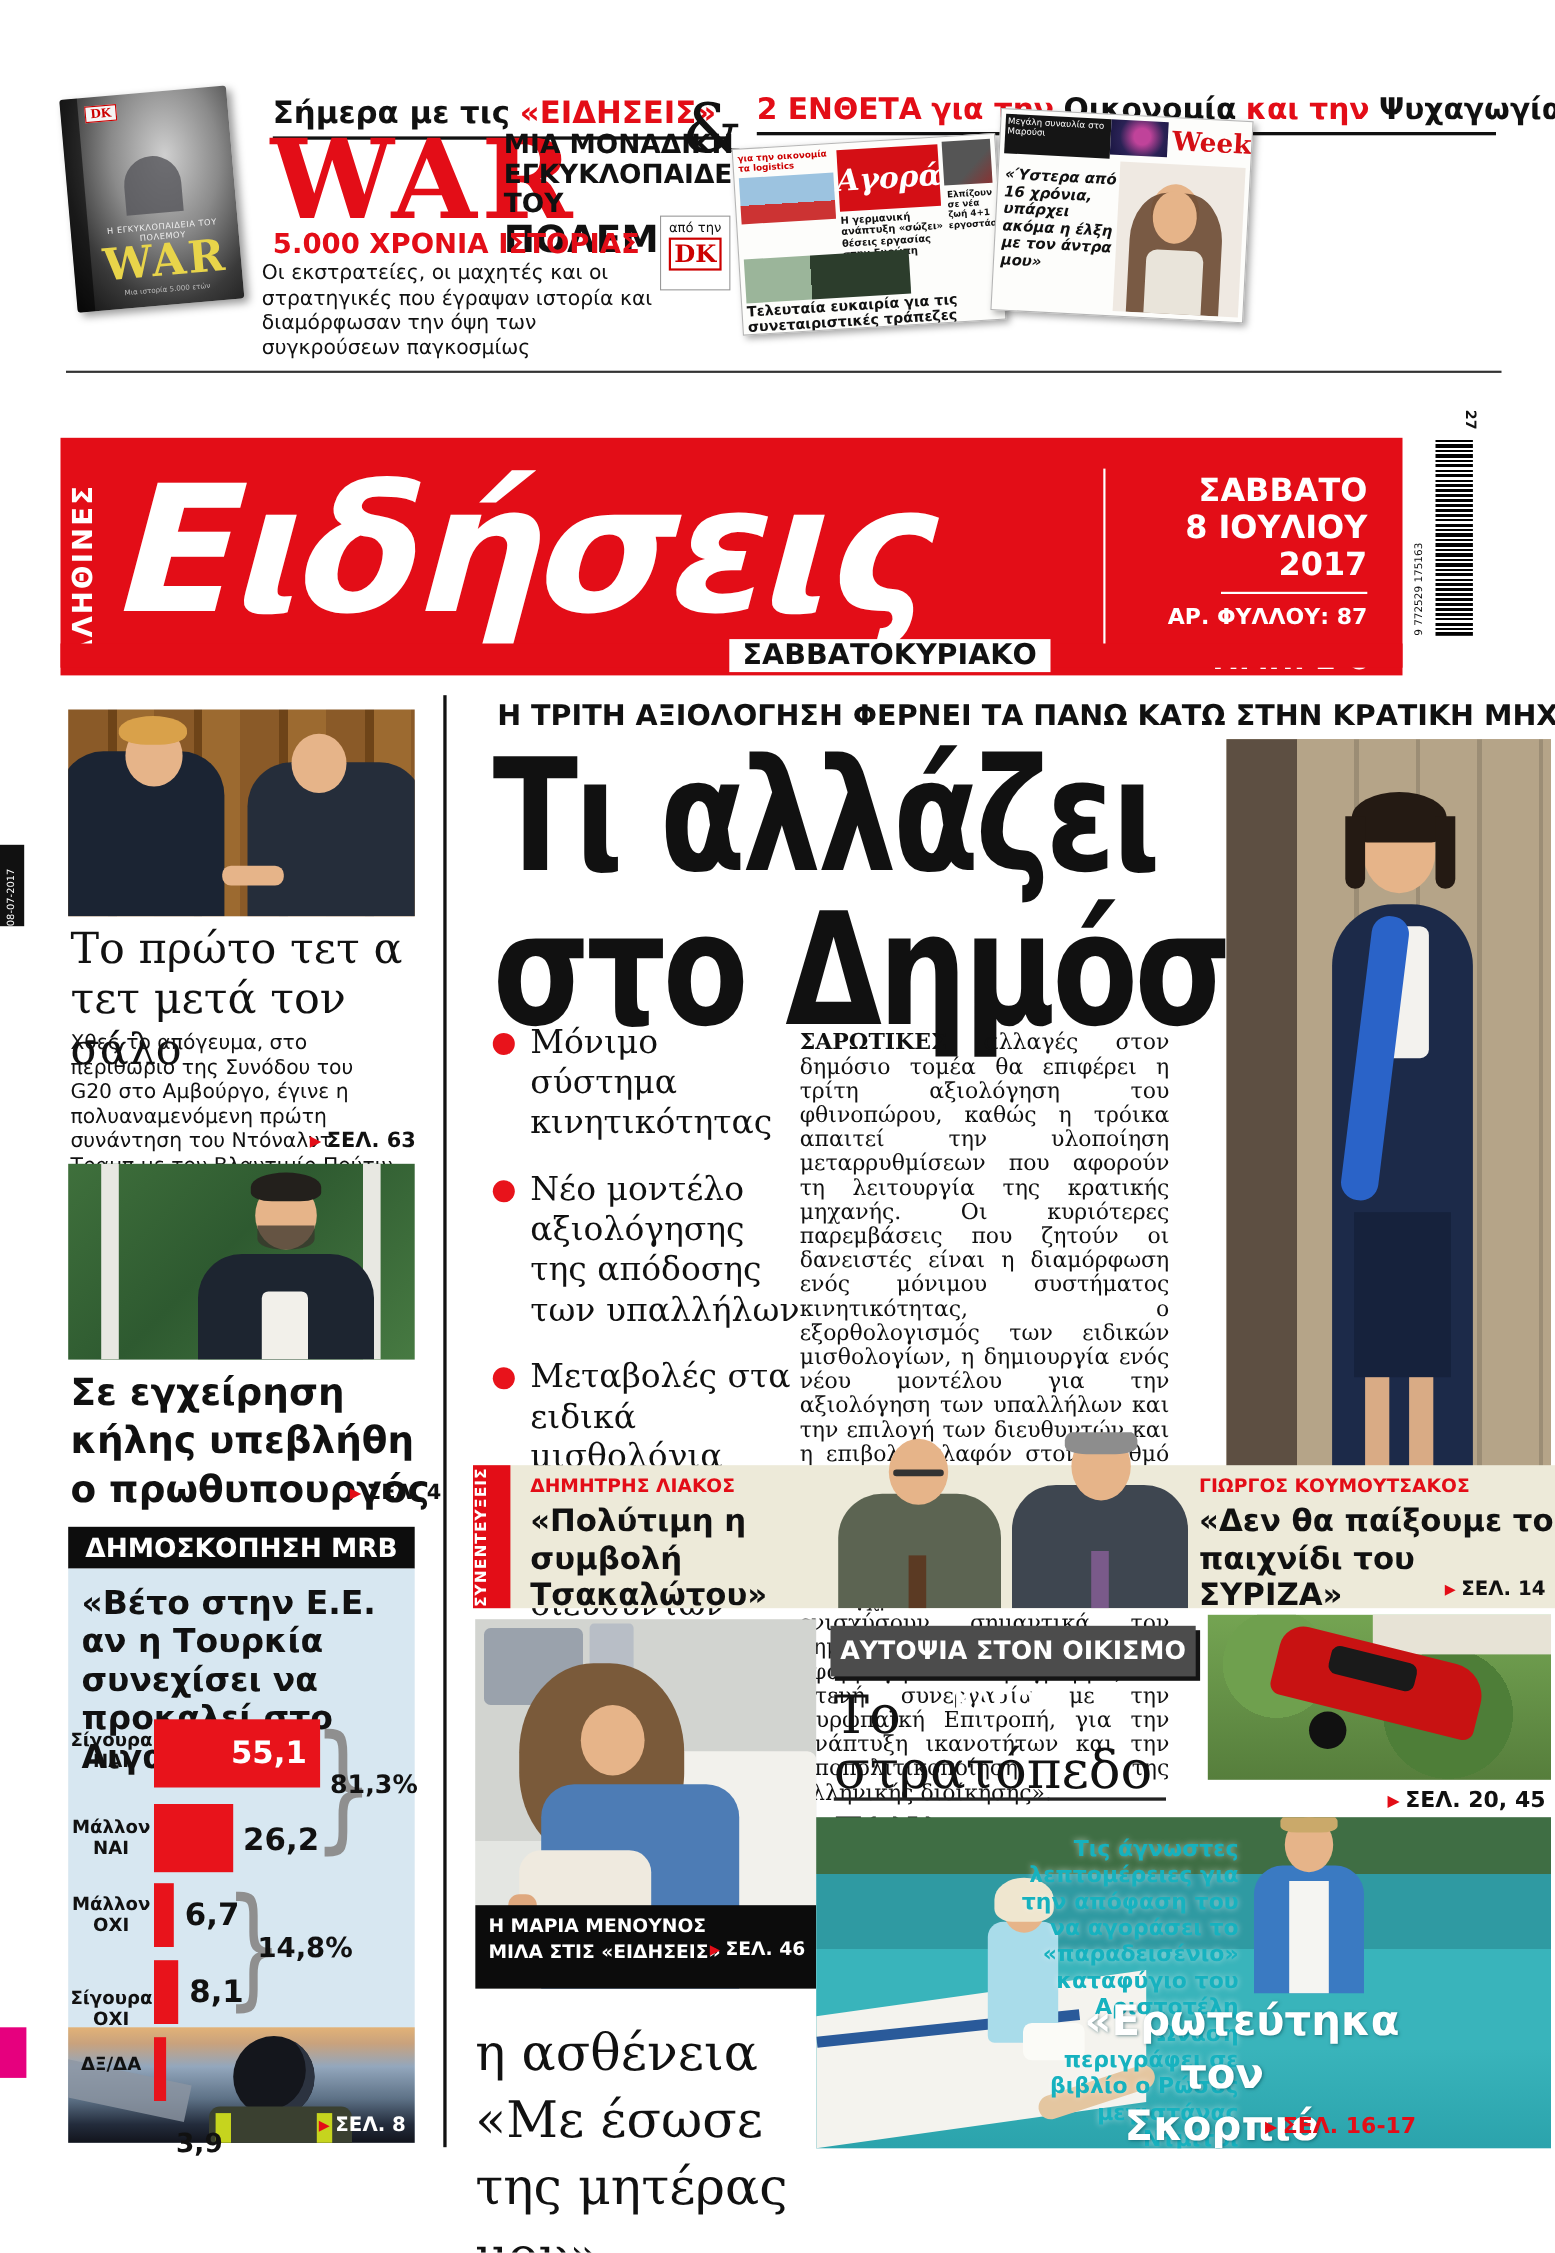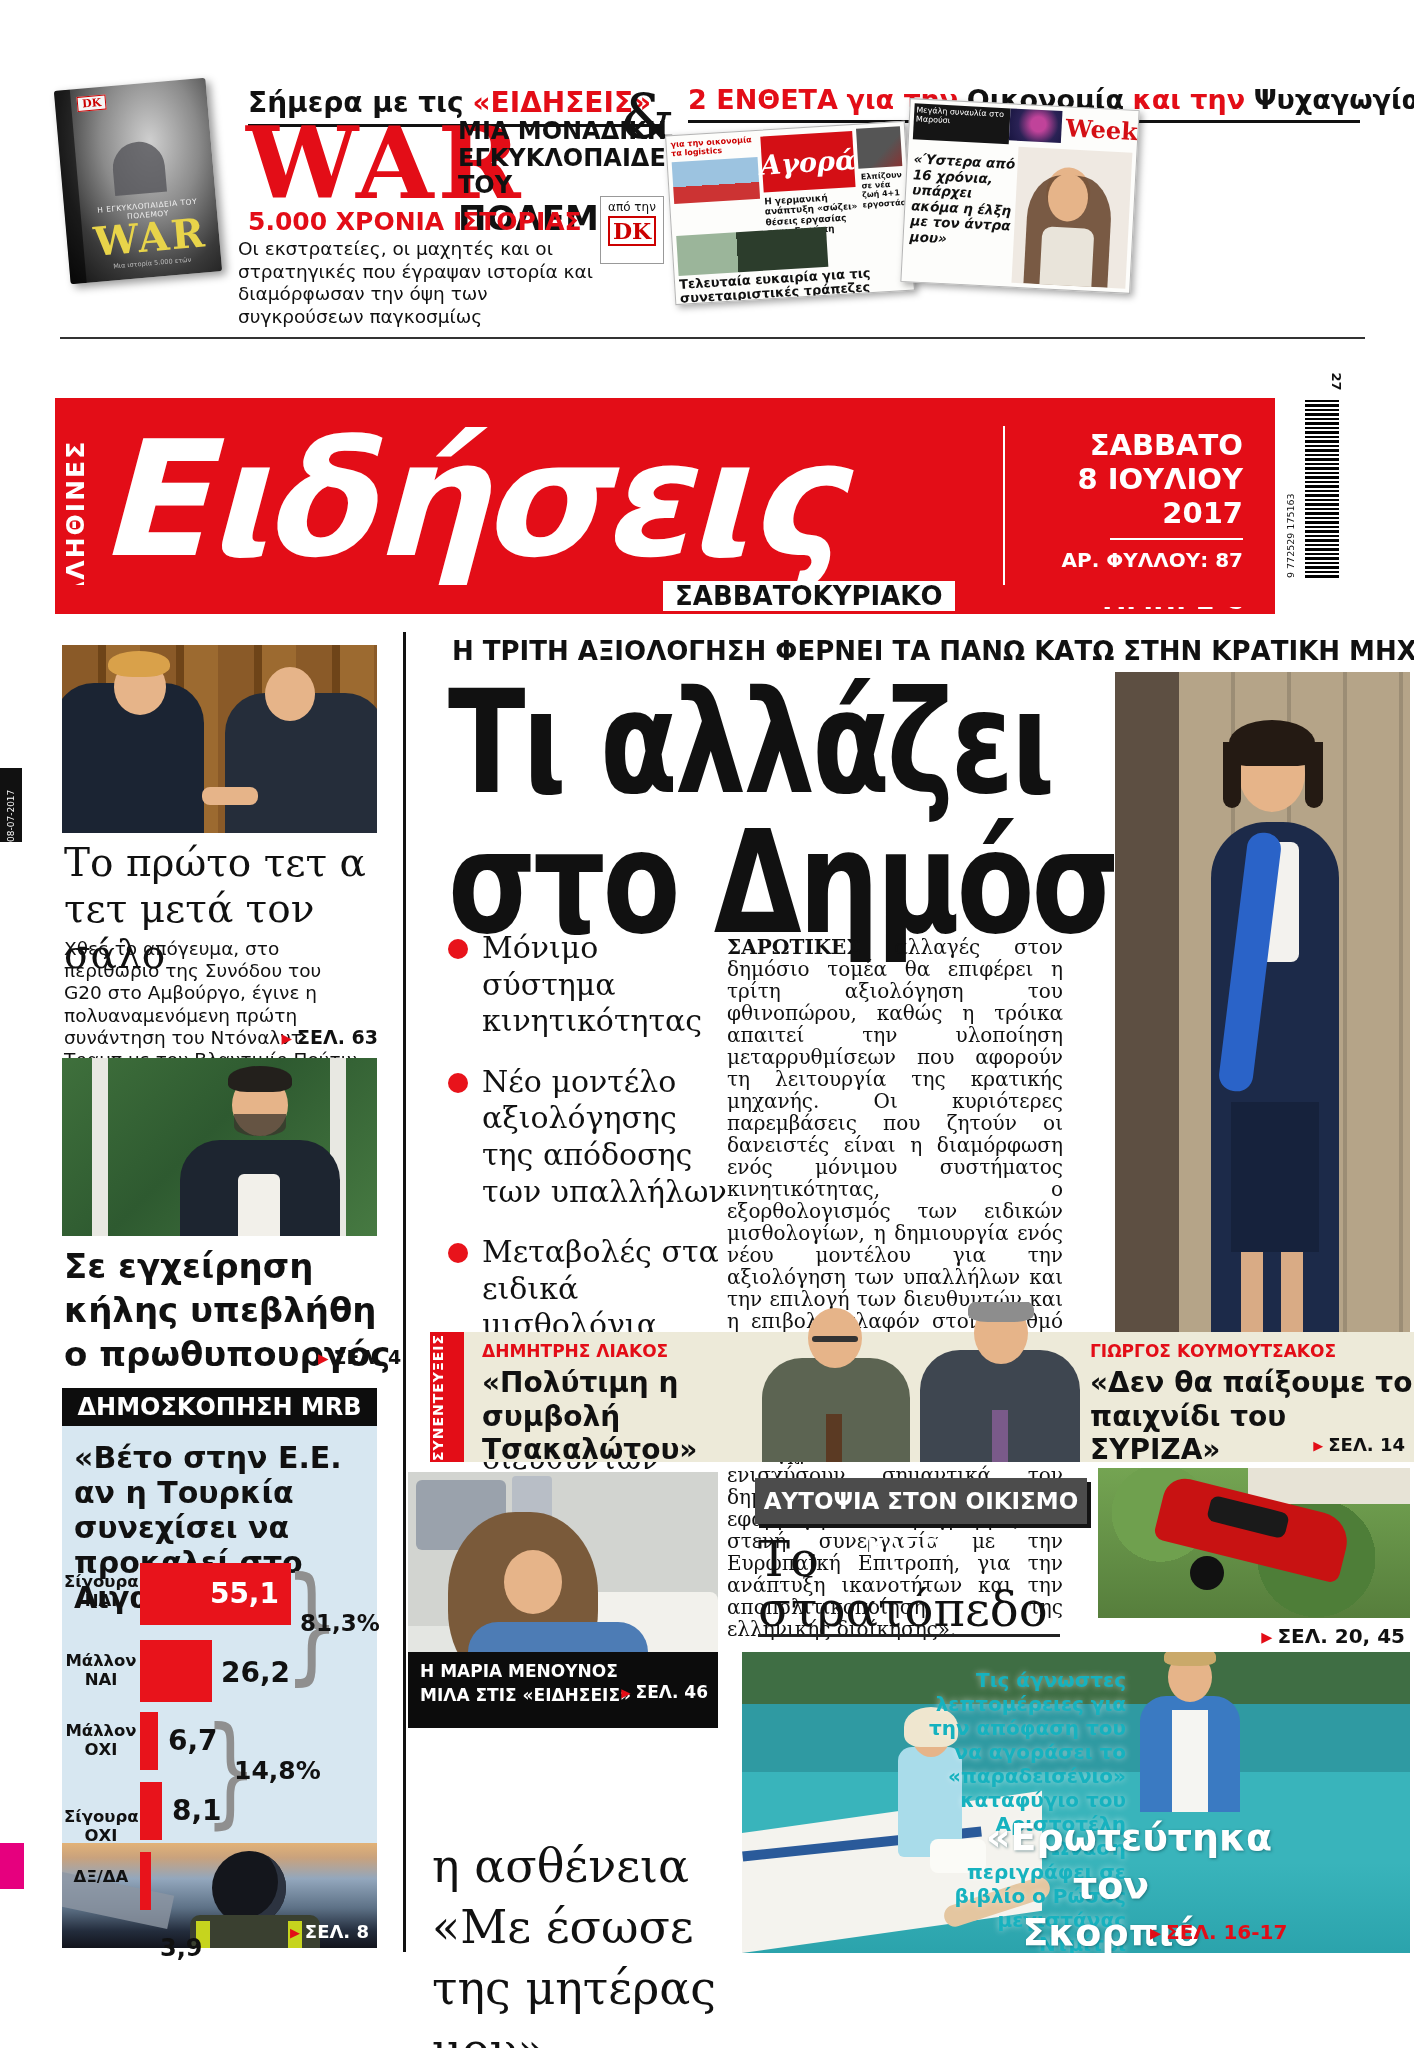--- a/index.html
+++ b/index.html
@@ -286,21 +286,21 @@
     <div class="fig" style="left:168px;bottom:0;width:160px;height:112px;background:#3e4650;"></div>
     <div class="head" style="left:222px;top:0;width:54px;height:62px;"></div>
     <div class="abs" style="left:216px;top:-6px;width:66px;height:26px;border-radius:50% 50% 30% 30%;background:#8d8d8d;"></div>
     <div class="abs" style="left:240px;bottom:0;width:16px;height:52px;background:#7a5a8a;"></div>
   </div>
 
   <div class="abs b red" style="left:1090px;top:1341px;font-size:17px;">ΓΙΩΡΓΟΣ ΚΟΥΜΟΥΤΣΑΚΟΣ</div>
   <div class="abs b" style="left:1090px;top:1366px;width:324px;font-size:28px;line-height:1.2;">«Δεν θα παίξουμε το παιχνίδι του ΣΥΡΙΖΑ»</div>
   <div class="abs pref rt" style="left:1250px;top:1434px;width:155px;font-size:18px;"><span class="arr">▶</span><span>ΣΕΛ. 14</span></div>
 
-  <div class="abs photo ph-menounos" style="left:408px;top:1472px;width:310px;height:256px;">
+  <div class="abs photo ph-menounos" style="left:432px;top:1472px;width:310px;height:336px;">
     <div class="abs" style="left:8px;top:8px;width:90px;height:70px;background:#9aa2ac;border-radius:6px;"></div>
     <div class="abs" style="left:104px;top:4px;width:40px;height:52px;background:#b8bec6;border-radius:4px;"></div>
     <div class="abs" style="left:150px;top:120px;width:160px;height:190px;background:#f2f1ec;border-radius:24px 8px 0 0;"></div>
     <div class="abs" style="left:40px;top:40px;width:150px;height:180px;border-radius:45%;background:#7a5a3a;"></div>
     <div class="head" style="left:96px;top:78px;width:58px;height:64px;"></div>
     <div class="abs" style="left:60px;top:150px;width:180px;height:186px;background:#4d7cb5;border-radius:30px 30px 0 0;"></div>
     <div class="abs" style="left:40px;top:210px;width:120px;height:120px;background:#efeadf;border-radius:20px;"></div>
     <div class="abs" style="left:30px;top:250px;width:26px;height:40px;background:#dfa87e;border-radius:10px;"></div>
     <div class="abs" style="left:0;bottom:0;width:100%;height:76px;background:#0c0c0c;">
       <div class="b white" style="font-size:17px;margin:9px 0 0 12px;">Η ΜΑΡΙΑ ΜΕΝΟΥΝΟΣ</div>

